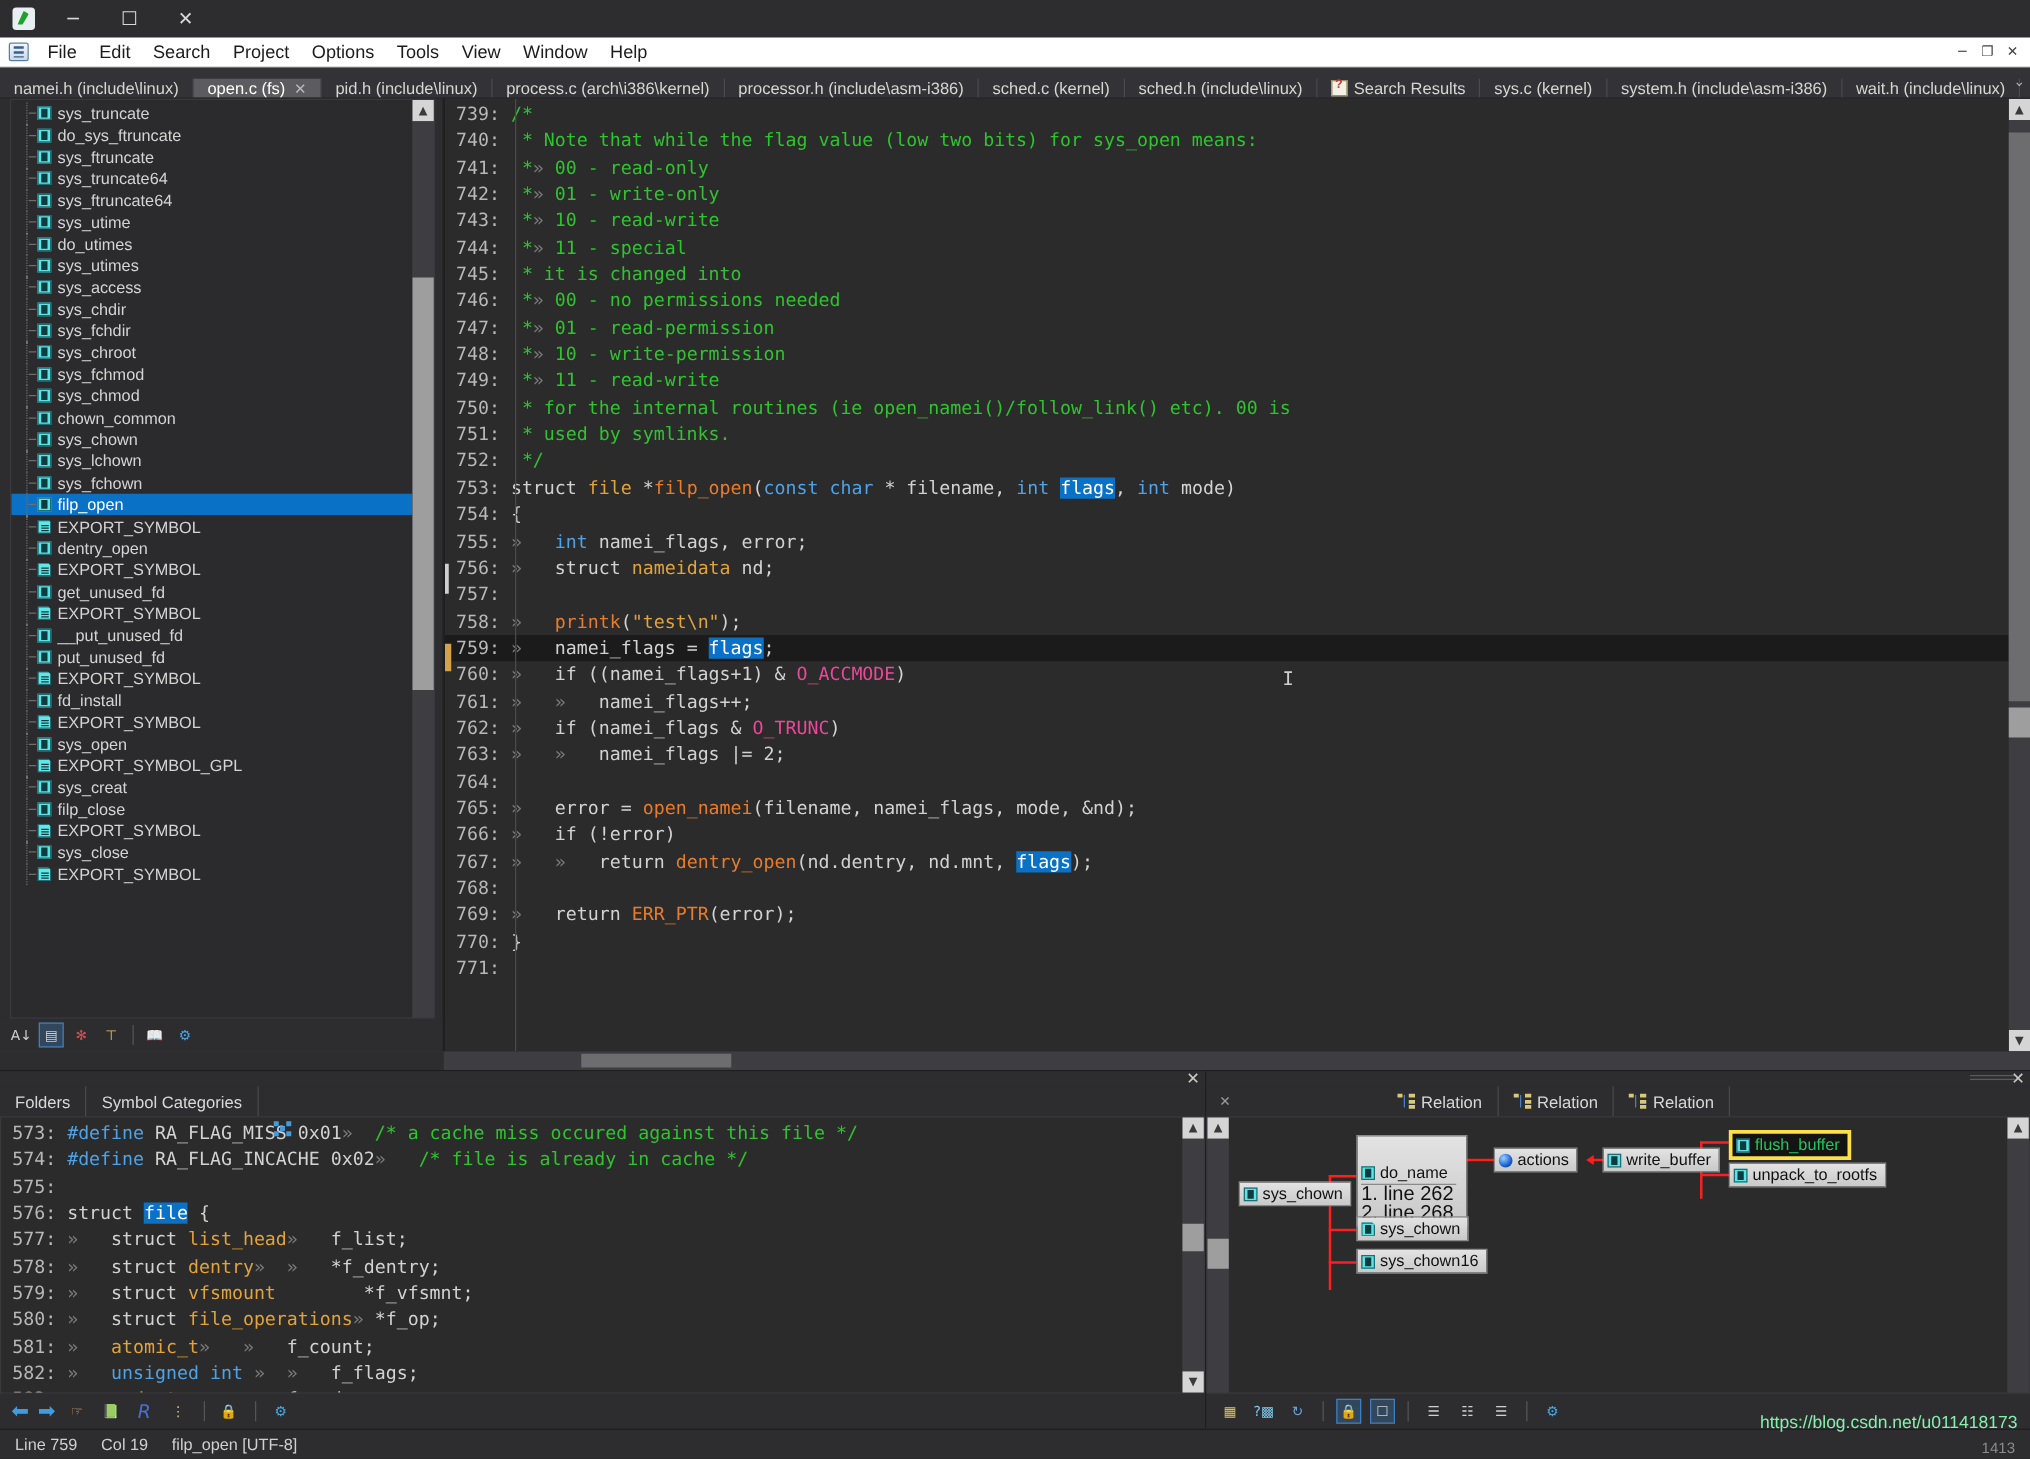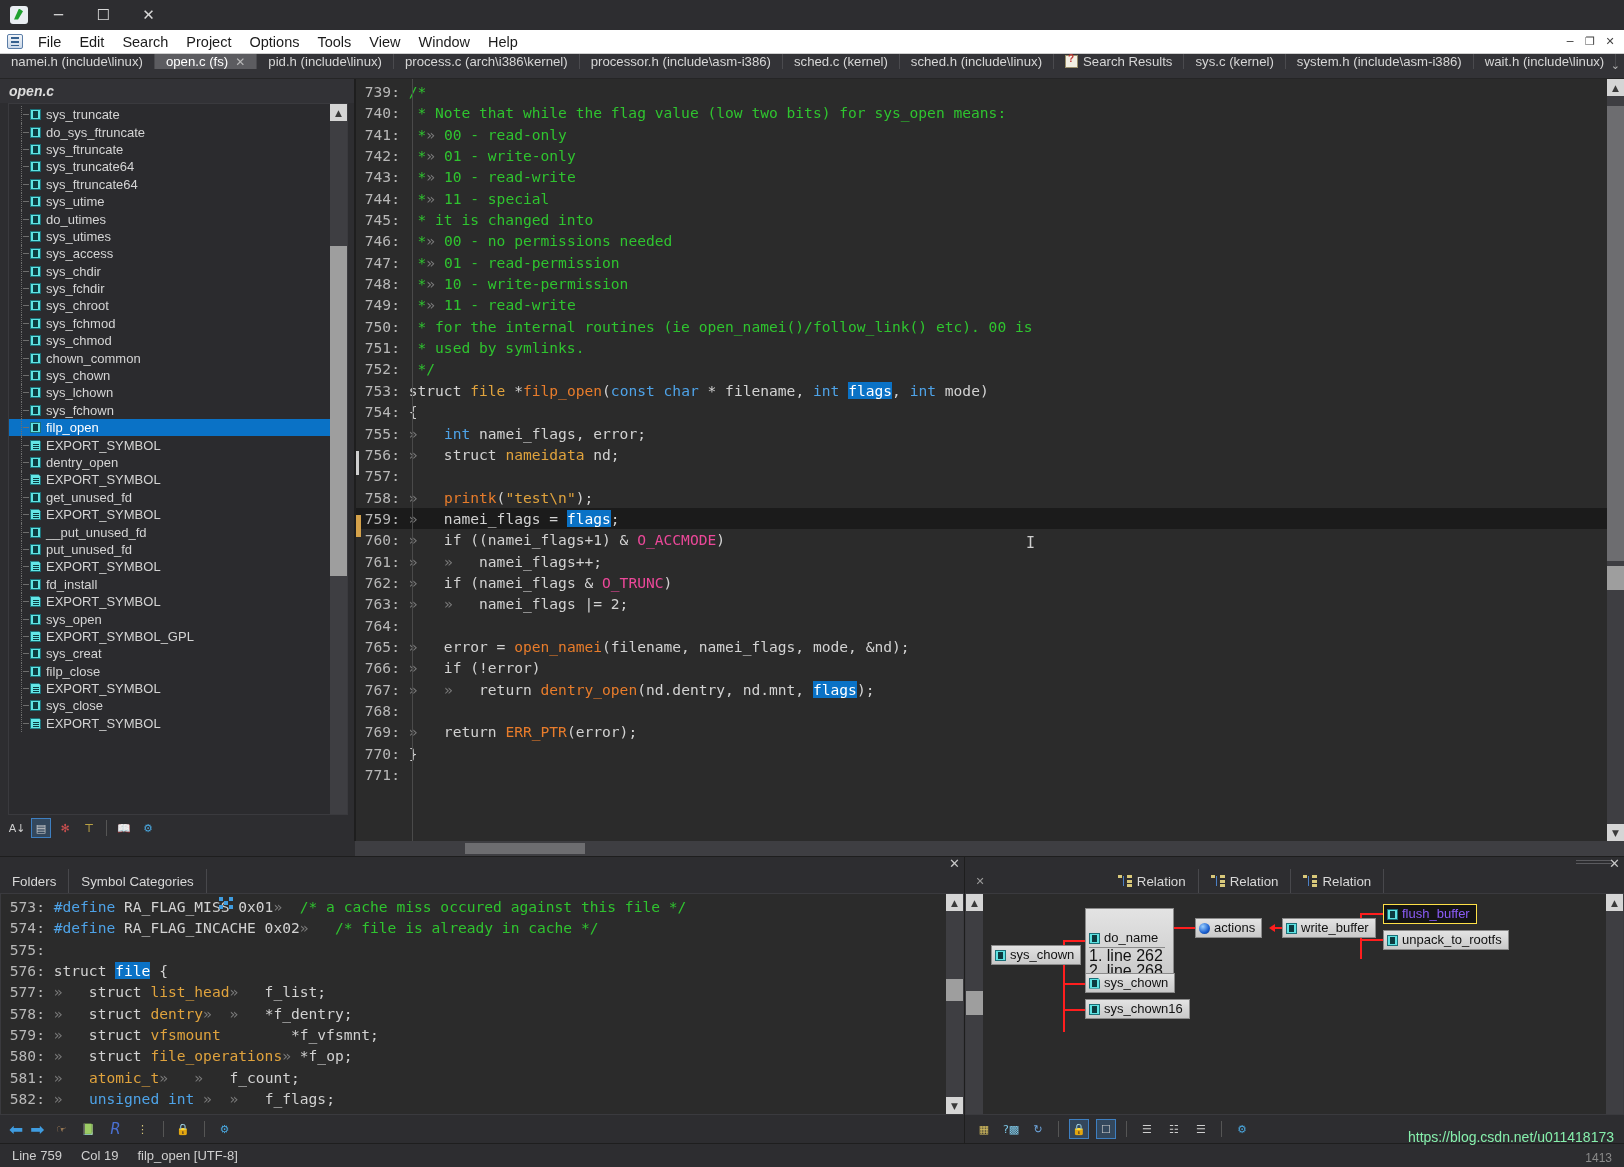--- a/index.html
+++ b/index.html
@@ -83,21 +83,21 @@
   .menubar .winctl span {
     width: 20px; height: 20px; color: #444;
     font-size: 11px; display: flex; align-items: center; justify-content: center;
     font-family: "DejaVu Sans", sans-serif;
   }
 
   
   .doctabs {
     height: 25px; min-height: 25px;
     background: #333337;
-    display: flex; align-items: flex-start;
+    display: flex; align-items: flex-end;
     border-bottom: 1px solid #252526;
     position: relative;
     overflow: hidden;
   }
   .doctab {
     display: flex; align-items: center;
     padding: 0 11px;
     font-size: 13.2px; color: #d6d6d6;
     border-right: 1px solid #4a4a4e;
     white-space: nowrap;
@@ -398,21 +398,21 @@
   .node.multi .title {
     display: flex; align-items: center;
     border-bottom: 1px solid #8a8a8a;
     padding-bottom: 1px;
     margin-top: 20px;
   }
   .node.multi .lref {
     text-align: left; font-size: 16px; padding-right: 2px; line-height: 15px;
   }
   .node.dark {
-    background: #141414; border: 1px solid #fde047; color: #8b5cf6;
+    background: #141414; border: 3px solid #fde047; color: #22c55e;
   }
   .edge { position: absolute; background: #ff1e1e; }
   .arrowhead {
     position: absolute; width: 0; height: 0;
     border-top: 4px solid transparent;
     border-bottom: 4px solid transparent;
     border-right: 6px solid #ff1e1e;
   }
   .rel-toolbar {
     height: 28px; min-height: 28px;
@@ -509,21 +509,20 @@
       </div>
       <div class="doctab">
         <span>wait.h (include\linux)</span>
       </div>
       <div class="scrollmark">⌄</div>
     </div>
 
   <div class="body">
 
     <div class="symbolpane">
-      <div class="sym-header">open.c</div>
       <div class="sym-list-wrap">
         <div class="sym-list" id="symlist">
             <div class="sym-row">
               <span class="tree"></span>
               <span class="dash"></span>
               <span class="symicon fn"></span>
               <span class="label">sys_truncate</span>
             </div>
             <div class="sym-row">
               <span class="tree"></span>

